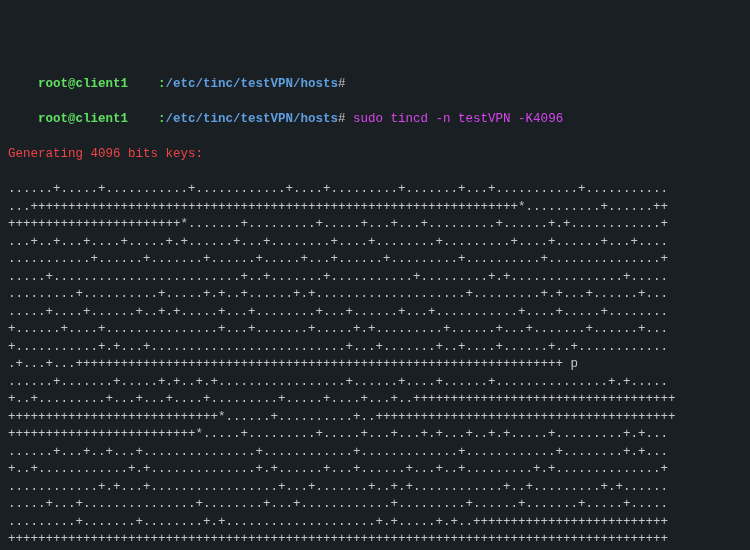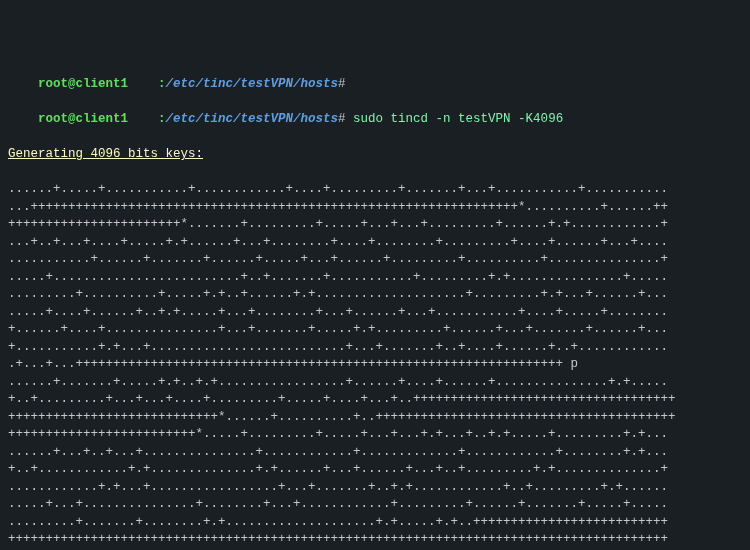--- a/index.html
+++ b/index.html
@@ -10,24 +10,24 @@
     line-height: 1.4;
     color: #c8c8c8;
     padding: 6px 8px;
     width: 750px;
     height: 550px;
     overflow: hidden;
     white-space: pre;
   }
   .line { white-space: pre; }
   .user { color: #5fe05f; font-weight: bold; margin-left: 30px; }
-  .path { color: #5f9fe0; font-weight: bold; font-style: italic; }
+  .path { color: #5f9fe0; font-weight: bold; }
   .hash { color: #c8c8c8; }
-  .cmd  { color: #86efac; }
-  .gen  { color: #fef9c3; text-decoration: underline; }
+  .cmd  { color: #d946ef; }
+  .gen  { color: #ef4444; }
 </style>
 </head>
 <body>
 
 
 
 <div class="line"><span class="user">root@client1</span><span class="user">:</span><span class="path">/etc/tinc/testVPN/hosts</span><span class="hash">#</span></div>
 <div class="line"><span class="user">root@client1</span><span class="user">:</span><span class="path">/etc/tinc/testVPN/hosts</span><span class="hash">#</span> <span class="cmd">sudo tincd -n testVPN -K4096</span></div>
 <div class="line gen">Generating 4096 bits keys:</div>
 <div id="keygen"><div class="line">......+.....+...........+............+....+.........+.......+...+...........+...........</div><div class="line">...+++++++++++++++++++++++++++++++++++++++++++++++++++++++++++++++++*..........+......++</div><div class="line">+++++++++++++++++++++++*.......+.........+.....+...+...+.........+......+.+............+</div><div class="line">...+..+...+....+.....+.+......+...+........+....+........+.........+....+......+...+....</div><div class="line">...........+......+.......+......+.....+...+......+.........+..........+...............+</div><div class="line">.....+.........................+..+.......+...........+.........+.+...............+.....</div><div class="line">.........+..........+.....+.+..+......+.+....................+.........+.+...+......+...</div><div class="line">.....+....+......+..+.+.....+...+........+...+......+...+...........+....+.....+........</div><div class="line">+......+....+...............+...+.......+.....+.+.........+......+...+.......+......+...</div><div class="line">+...........+.+...+..........................+...+.......+..+....+......+..+............</div><div class="line">.+...+...+++++++++++++++++++++++++++++++++++++++++++++++++++++++++++++++++ p</div><div class="line">......+.......+.....+.+..+.+.................+......+....+......+...............+.+.....</div><div class="line">+..+.........+...+...+....+.........+.....+....+...+..+++++++++++++++++++++++++++++++++++</div><div class="line">++++++++++++++++++++++++++++*......+..........+..++++++++++++++++++++++++++++++++++++++++</div><div class="line">+++++++++++++++++++++++++*.....+.........+.....+...+...+.+...+..+.+.....+.........+.+...</div><div class="line">......+...+..+...+...............+............+.............+............+........+.+...</div><div class="line">+..+............+.+..............+.+......+...+......+...+..+.........+.+..............+</div><div class="line">............+.+...+.................+...+.......+..+.+............+..+.........+.+......</div><div class="line">.....+...+...............+........+...+............+.........+......+.......+.....+.....</div><div class="line">.........+.......+........+.+....................+.+.....+.+..++++++++++++++++++++++++++</div><div class="line">++++++++++++++++++++++++++++++++++++++++++++++++++++++++++++++++++++++++++++++++++++++++</div><div class="line">+++ p</div></div>

